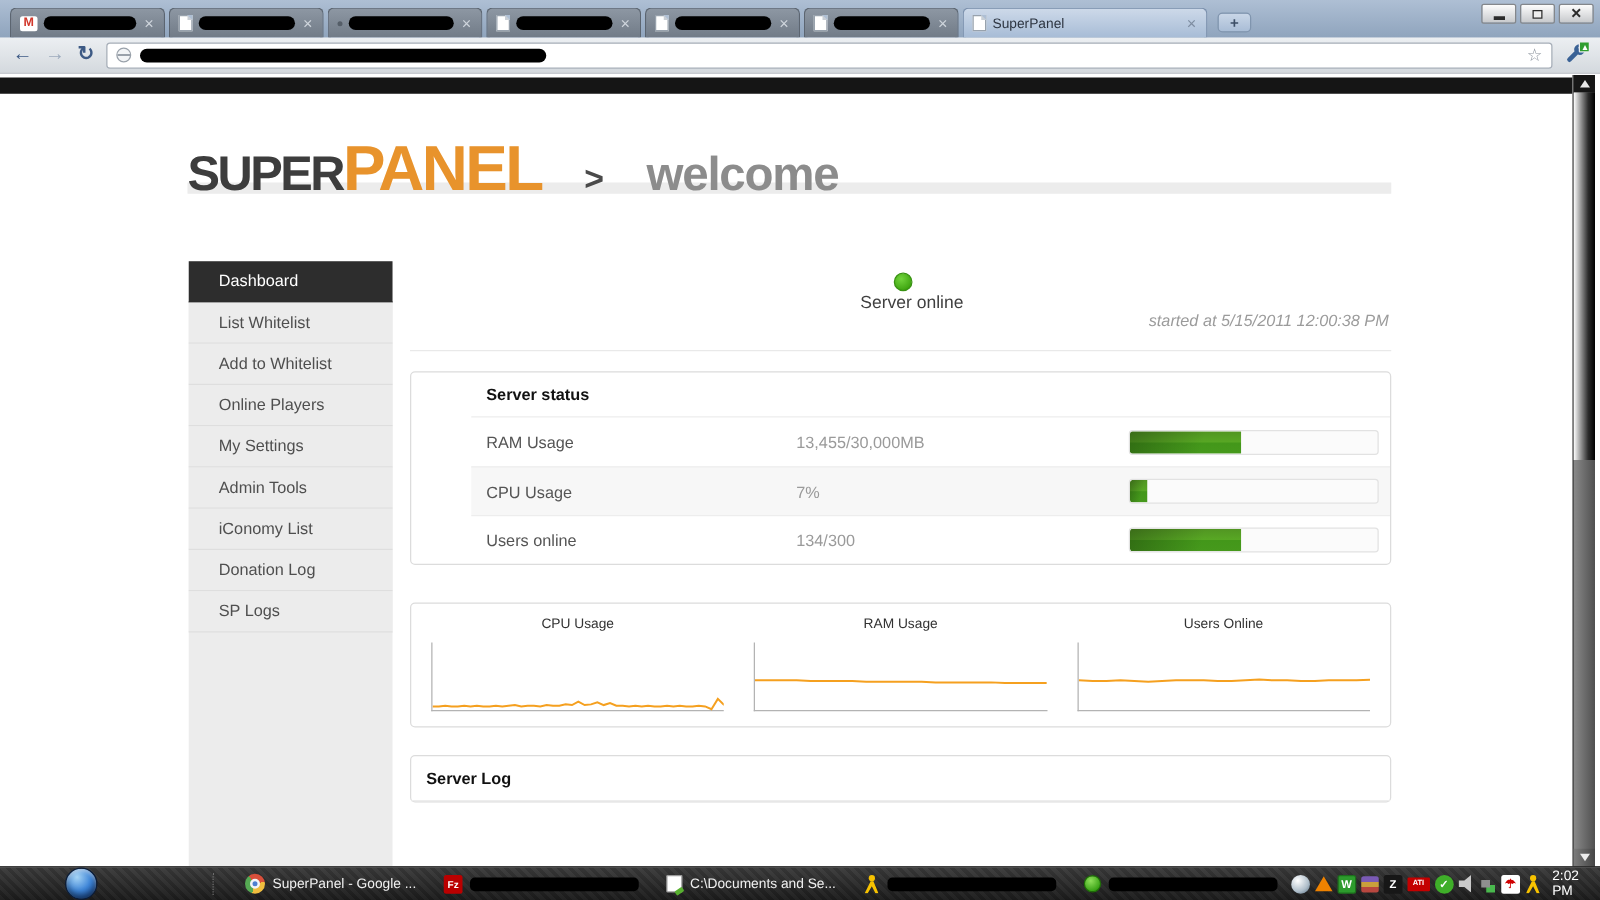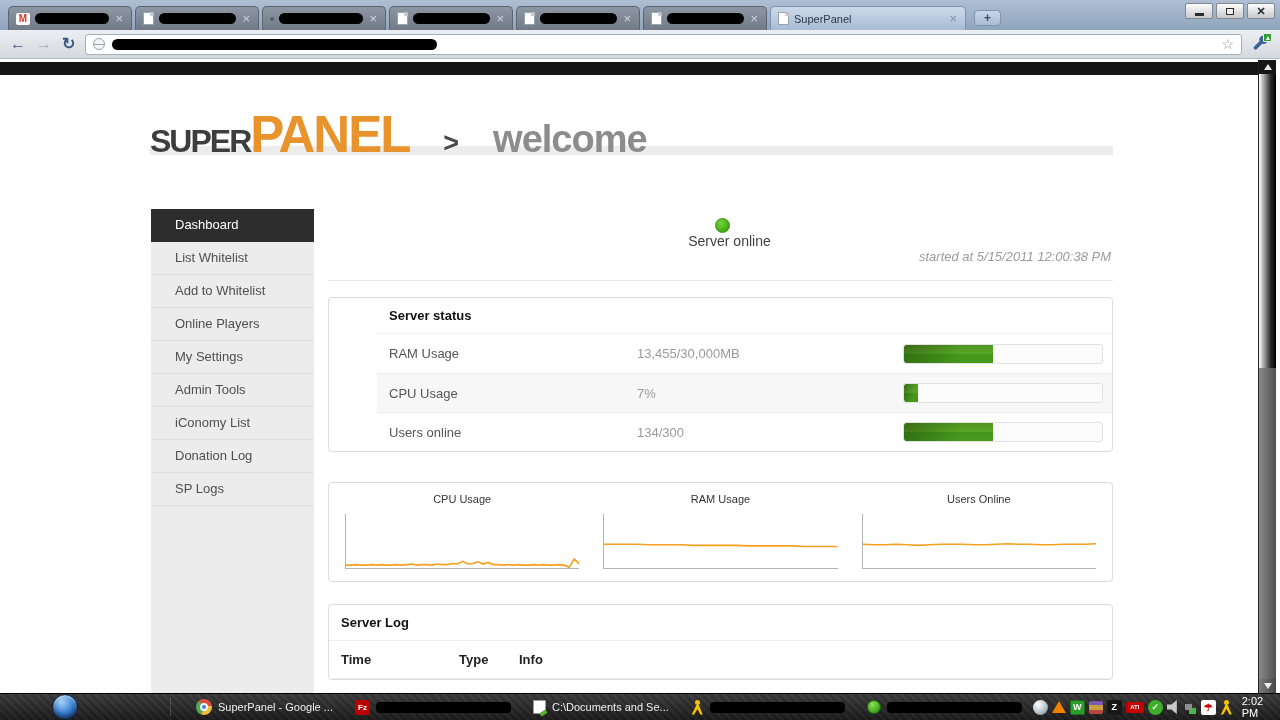--- a/index.html
+++ b/index.html
@@ -56,21 +56,21 @@
     border:1px solid #e9ecef; border-radius:1px; display:flex; align-items:center; justify-content:center; }
   .badge::after { content:''; border-style:solid; border-width:0 2px 4px 2px;
     border-color:transparent transparent #fff transparent; }
 
   
   .page { position:absolute; left:0; top:60px; width:1258px; height:633px; background:#fff; overflow:hidden; }
   .site-topbar { height:13px; background:#151515; margin-top:2px; }
   .site-header { position:relative; margin:30px 0 0 150px; width:963px; height:50px; }
   .underline { position:absolute; left:0; bottom:0; height:9px; width:100%; background:#ececec; }
   .logo-row { position:relative; z-index:1; display:flex; align-items:baseline; }
-  .logo-part1 { font-size:32px; font-weight:bold; letter-spacing:-2px; color:#3d3d3d; }
+  .logo-part1 { font-size:39px; font-weight:bold; letter-spacing:-2px; color:#3d3d3d; }
   .logo-part2 { font-size:51px; font-weight:bold; letter-spacing:-2px; color:#e8932c; }
   .crumb-sep { font-size:27px; font-weight:bold; color:#4a4a4a; margin-left:34px; }
   .crumb { font-size:38px; font-weight:bold; letter-spacing:-1px; color:#8c8c8c; margin-left:34px; }
 
   .content { display:flex; align-items:flex-start; margin:54px 0 0 151px; }
   .sidebar { width:163px; background:#ececec; min-height:485px; flex:none; }
   .side-item { height:33px; line-height:32px; padding-left:24px; font-size:13px; color:#4f4f4f;
     border-bottom:1px solid #dedede; background:#ececec; cursor:pointer; }
   .side-item--active { background:#2d2d2d; color:#fff; border-bottom-color:#2d2d2d; }
 
@@ -335,25 +335,20 @@
                   <svg viewBox="0 0 100 55" preserveAspectRatio="none">
                     <polyline points="0.00,30.25 4.76,30.80 9.52,30.80 14.29,30.25 19.05,30.80 23.81,31.35 28.57,30.80 33.33,30.25 38.10,30.25 42.86,30.25 47.62,30.80 52.38,30.80 57.14,30.25 61.90,29.70 66.67,30.25 71.43,30.25 76.19,30.80 80.95,30.80 85.71,30.25 90.48,30.25 95.24,30.25 100.00,29.70" fill="none" stroke="#f5a01f" stroke-width="1.6" vector-effect="non-scaling-stroke"></polyline>
                   </svg>
                 </div>
               </div>
             </div>
         </div>
 
         <div class="panel panel-log">
           <div class="panel-title">Server Log</div>
-          <div class="log-head" id="log-head">
-              <span class="c-time">Time</span>
-              <span class="c-type">Type</span>
-              <span class="c-info">Info</span>
-            </div>
         </div>
       </div>
     </div>
   </div>
 
   <div class="scrollbar">
     <div class="sb-up"></div>
     <div class="sb-thumb"></div>
     <div class="sb-down"></div>
   </div>

